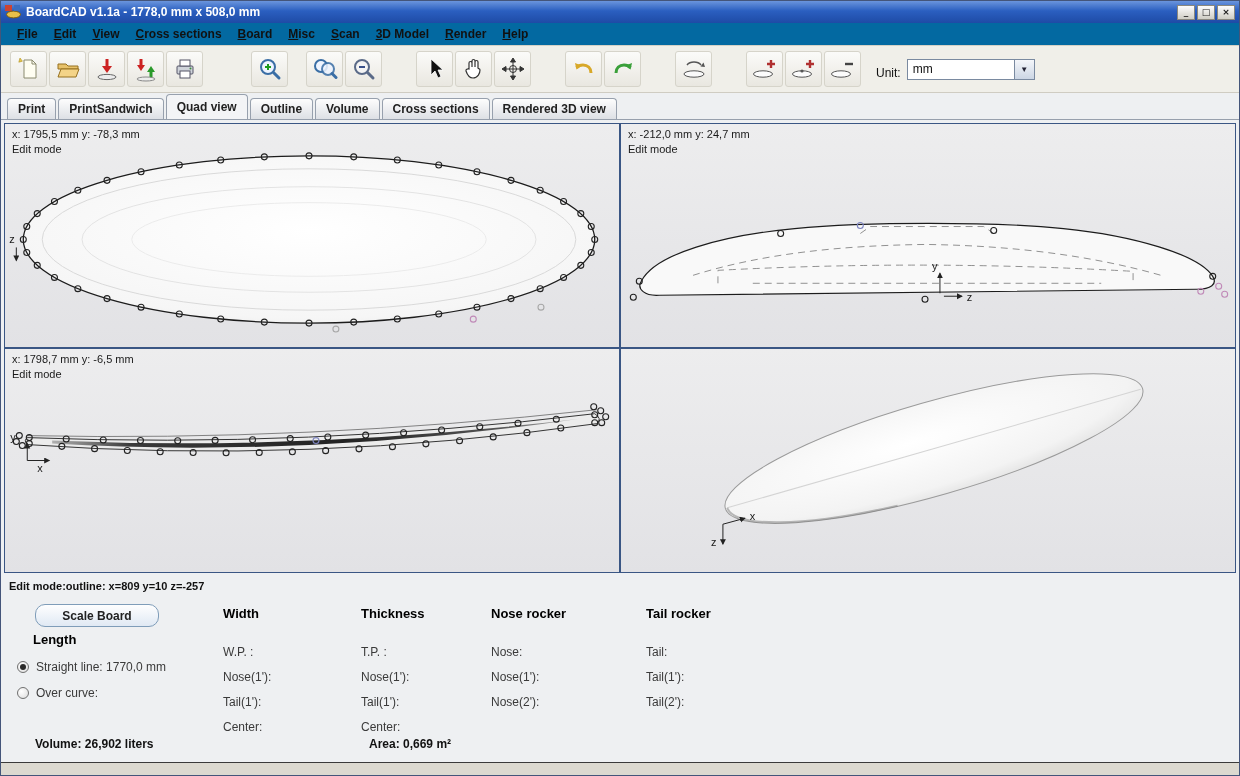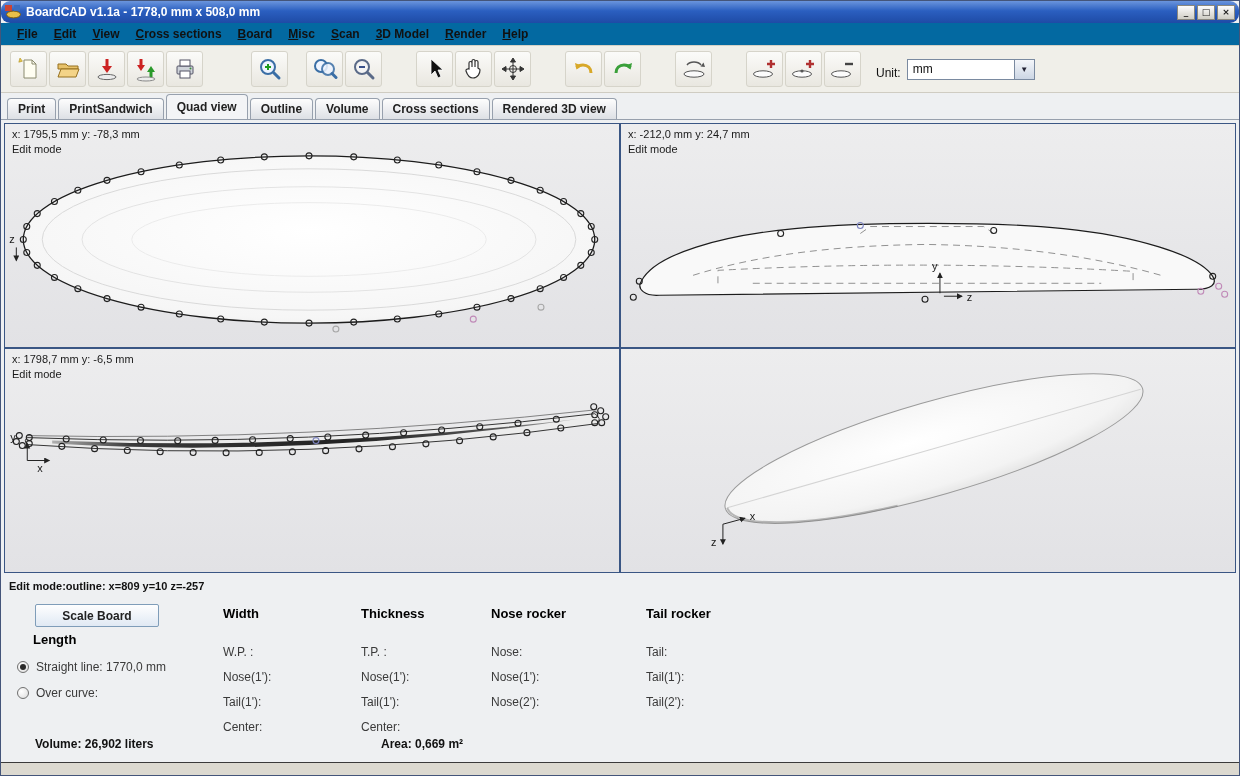--- a/index.html
+++ b/index.html
@@ -1,20 +1,20 @@
 <!DOCTYPE html>
 <html><head>
 <meta charset="utf-8">
 <style>
   html,body{margin:0;padding:0;background:#9aa0a8;font-family:"Liberation Sans",sans-serif;overflow:hidden;}
   .window{position:relative;width:1240px;height:776px;box-sizing:border-box;border:1px solid #44557a;
           background:#eef0f2;display:flex;flex-direction:column;}
   
   .titlebar{height:22px;flex:none;display:flex;align-items:center;gap:5px;padding:0 4px;
-            background:linear-gradient(to bottom,#6a95dd 0%,#2b5fc0 45%,#1e4ba6 100%);border-radius:9px;}
+            background:linear-gradient(to bottom,#6a95dd 0%,#2b5fc0 45%,#1e4ba6 100%);}
   .title-text{flex:1;color:#fff;font-weight:bold;font-size:12px;white-space:nowrap;overflow:hidden;}
   .winbtns{display:flex;gap:2px;}
   .wbtn{width:18px;height:15px;box-sizing:border-box;border:1px solid #8a887e;
         background:linear-gradient(#fdfdfd,#cfcdc4);display:flex;align-items:center;justify-content:center;
         font-size:9px;font-weight:bold;color:#1a1a1a;cursor:default;font-family:"DejaVu Sans",sans-serif;}
   
   .menubar{height:22px;flex:none;display:flex;align-items:center;background:#0369a1;border-bottom:1px solid #d4d1c6;padding:0 8px;}
   .menu-item{display:inline-block;padding:3px 8px;font-size:12px;font-weight:bold;color:#111;}
   .menu-item::first-letter{text-decoration:underline;}
   
@@ -51,33 +51,33 @@
   .bd{fill:#f9f9f9;stroke:#1c1c1c;stroke-width:1.2;}
   .dash{fill:none;stroke:#909090;stroke-width:1;stroke-dasharray:7 5;}
   .axl{stroke:#222;stroke-width:1;fill:none;}
   .ax{font-size:11px;fill:#1a1a1a;font-family:"Liberation Sans",sans-serif;}
   
   .statusline{height:20px;flex:none;padding:4px 8px 0;box-sizing:border-box;
               font-size:11px;font-weight:bold;color:#111;background:#eef0f2;}
   
   .bottom{height:166px;flex:none;position:relative;background:#eef0f2;font-size:12px;color:#3a3a3a;}
   .scale-btn{position:absolute;left:34px;top:8px;width:124px;height:23px;font-size:12px;font-weight:bold;
-             color:#222;border:1px solid #7f9db9;border-radius:2px;
+             color:#222;border:1px solid #7f9db9;border-radius:10px;
              background:linear-gradient(#fefefe,#e0e9f4);font-family:"Liberation Sans",sans-serif;}
   .len-col{position:absolute;left:16px;top:36px;}
   .len-hdr{font-size:13px;font-weight:bold;color:#000;padding-left:16px;height:22px;}
   .radio-row{display:flex;align-items:center;height:26px;}
   .radio{width:12px;height:12px;box-sizing:border-box;border-radius:50%;border:1px solid #707070;
          background:radial-gradient(circle at 35% 35%,#fff,#dcdcdc);margin-right:7px;position:relative;flex:none;}
   .radio.checked::after{content:"";position:absolute;inset:2px;border-radius:50%;background:#2a2a2a;}
   .bcol{position:absolute;top:10px;}
   .bcol .hdr{height:34px;font-size:13px;font-weight:bold;color:#000;}
   .bcol .row{height:25px;line-height:25px;}
   .vol,.area{position:absolute;top:141px;font-weight:bold;color:#111;}
-  .vol{left:34px;} .area{left:380px;}
+  .vol{left:34px;} .area{left:368px;}
   
   .bottomstrip{height:12px;flex:none;border-top:1px solid #3a3a3a;background:#dcd9d0;}
 </style>
 </head>
 <body>
 
 <div class="window">
 
   <div class="titlebar">
     <svg width="16" height="16" viewBox="0 0 16 16">

